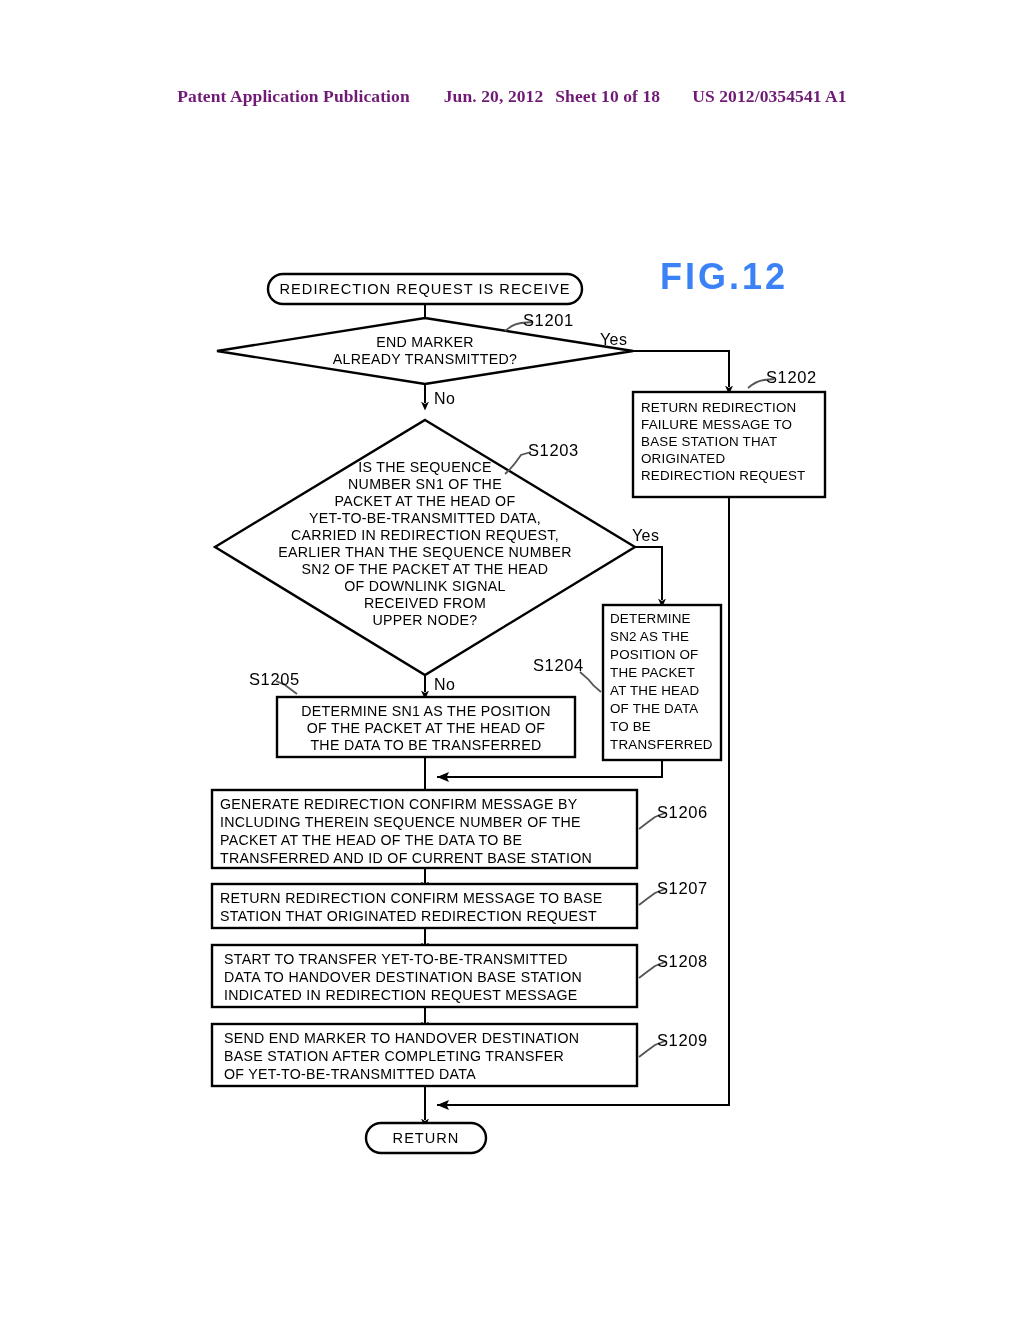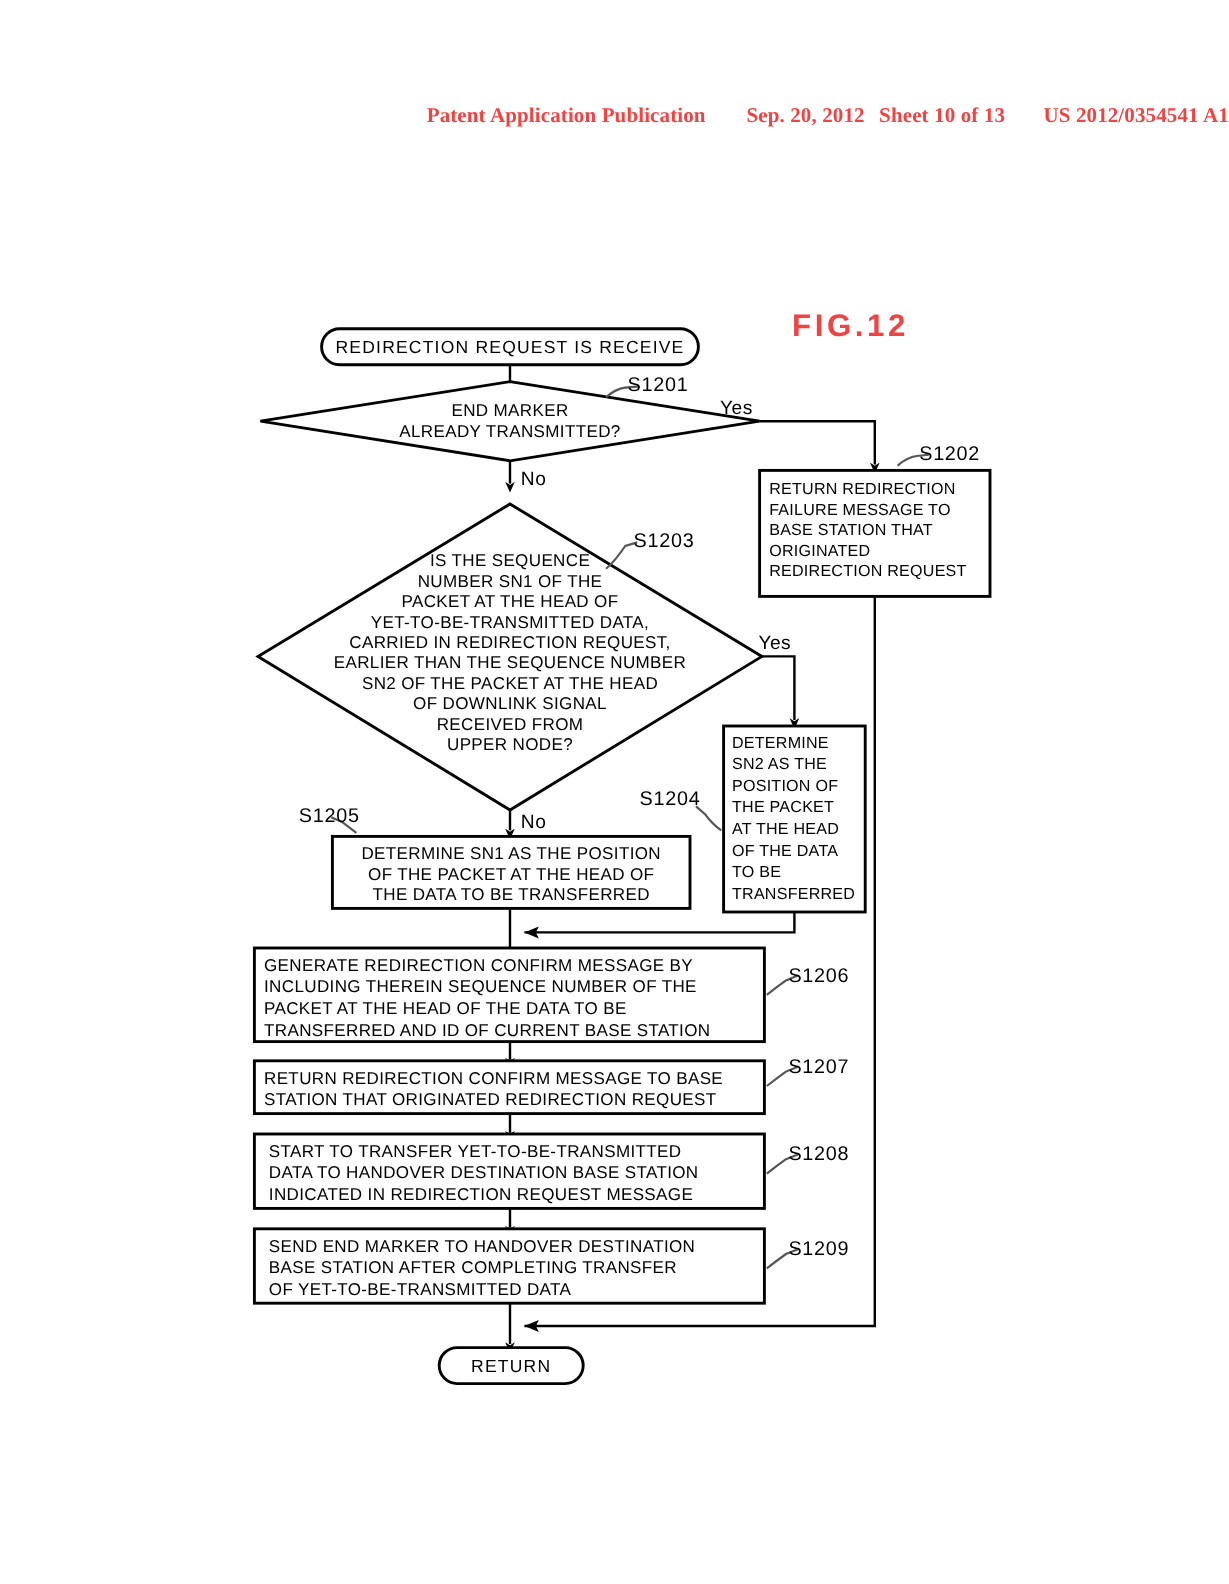--- a/index.html
+++ b/index.html
@@ -16,44 +16,44 @@
     font-family: "Liberation Sans", sans-serif;
   }
   
   #pub-header {
     position: absolute;
     top: 86px;
     left: 0;
     width: 1024px;
     height: 26px;
     display: flex;
-    justify-content: flex-end;
+    justify-content: center;
     align-items: baseline;
     font-family: "Liberation Serif", serif;
     font-weight: bold;
     font-size: 17.5px;
-    color: #ef4444;
+    color: #701a75;
     letter-spacing: 0.1px;
     white-space: pre;
   }
   #pub-header .seg { display: inline-block; }
   .gap-a { display: inline-block; width: 34px; }
   .gap-b { display: inline-block; width: 12px; }
   .gap-c { display: inline-block; width: 32px; }
 
   
   #fig-label {
     position: absolute;
     left: 660px;
     top: 256px;
     font-family: "Liberation Sans", sans-serif;
-    font-size: 26px;
+    font-size: 36px;
     font-weight: bold;
     letter-spacing: 3px;
-    color: #ef4444;
+    color: #3b82f6;
   }
 
   
   #flow {
     position: absolute;
     left: 0;
     top: 0;
     width: 1024px;
     height: 1320px;
   }
@@ -99,23 +99,23 @@
   }
 </style>
 </head>
 <body>
 
 <div id="page">
 
   <div id="pub-header">
     <span class="seg">Patent Application Publication</span>
     <span class="gap-a"></span>
-    <span class="seg">Sep. 20, 2012</span>
+    <span class="seg">Jun. 20, 2012</span>
     <span class="gap-b"></span>
-    <span class="seg">Sheet 10 of 13</span>
+    <span class="seg">Sheet 10 of 18</span>
     <span class="gap-c"></span>
     <span class="seg">US 2012/0354541 A1</span>
   </div>
 
   <div id="fig-label">FIG.12</div>
 
   <svg id="flow" viewBox="0 0 1024 1320">
     <defs>
       <marker id="arrow-down" markerWidth="12" markerHeight="12" refX="1.5" refY="4" orient="auto" markerUnits="userSpaceOnUse">
         <path d="M0,0 L9,4 L0,8 L2.6,4 Z" fill="#000000"></path>

